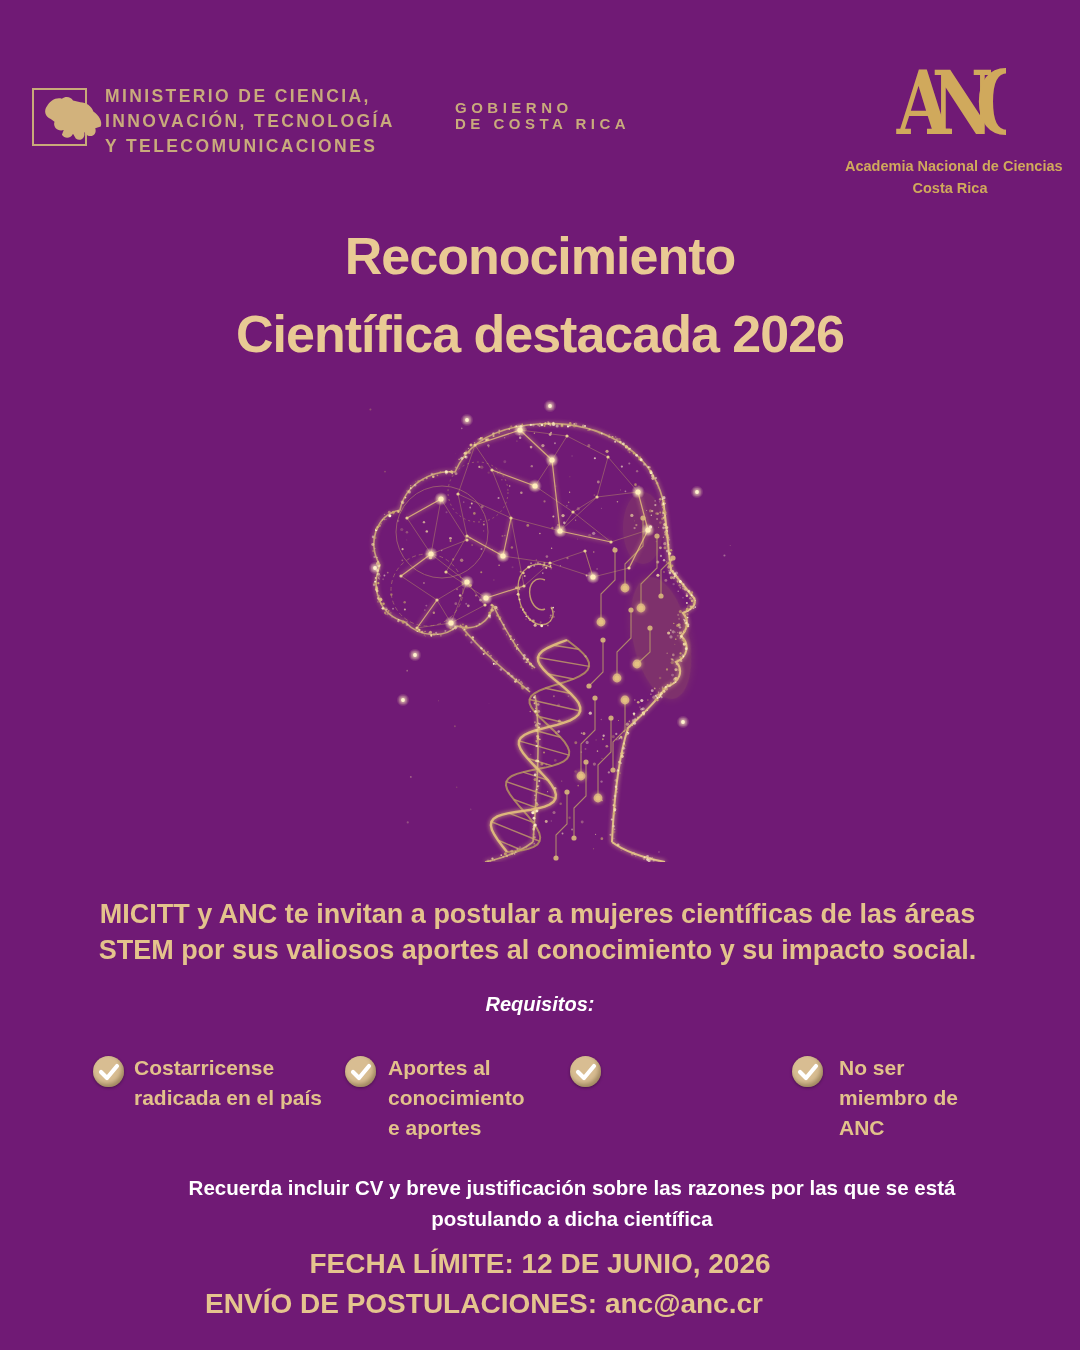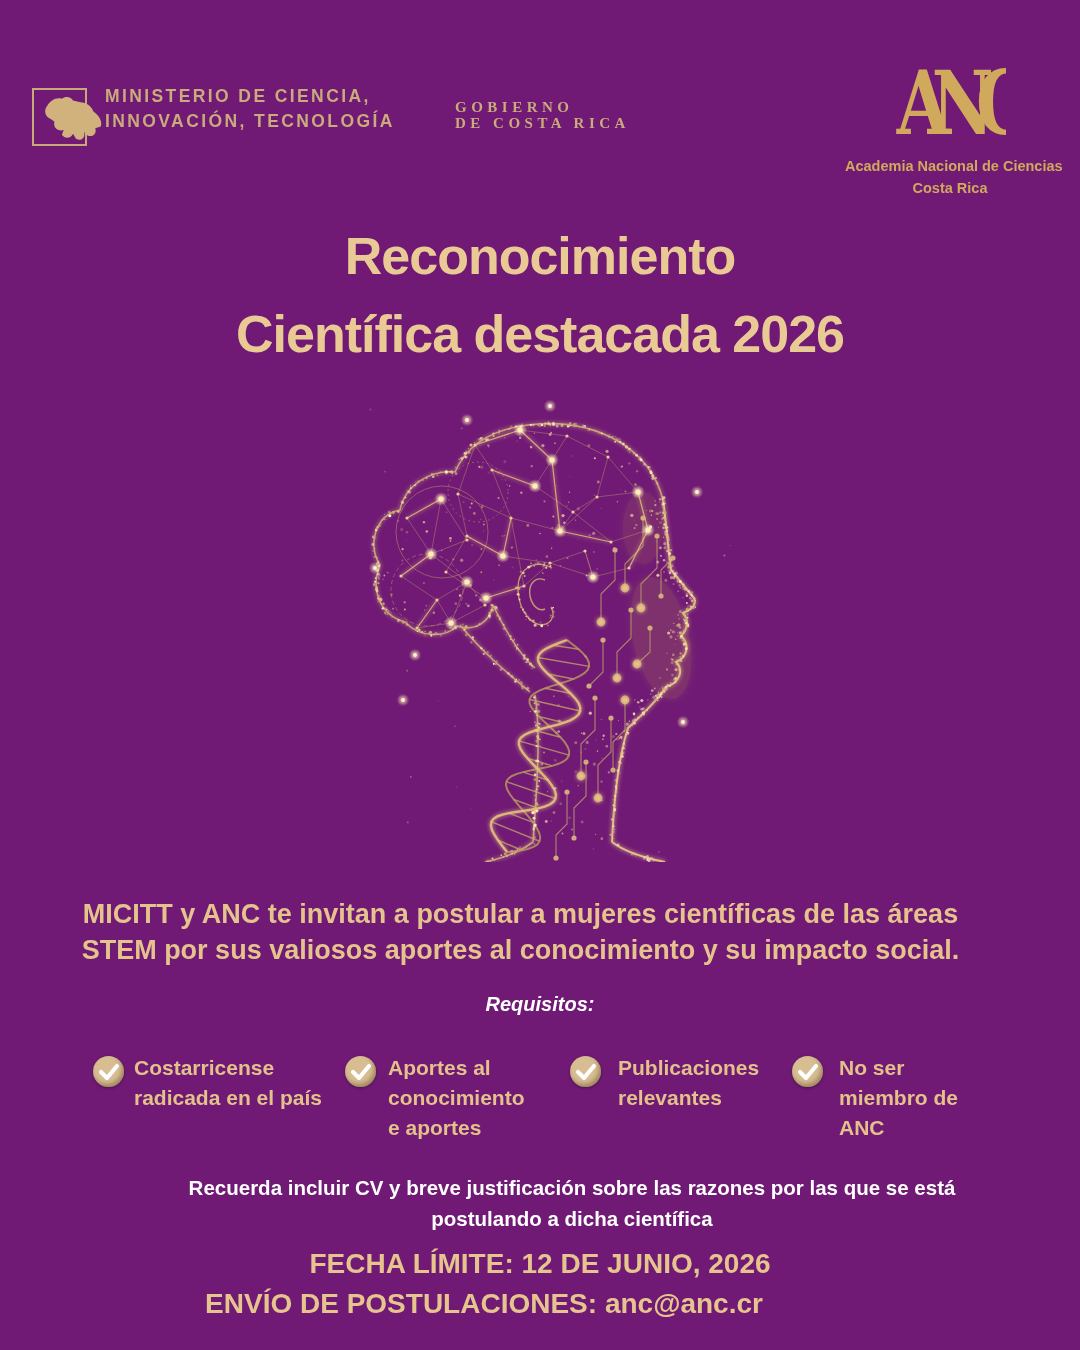--- a/index.html
+++ b/index.html
@@ -6,37 +6,37 @@
   .page{position:relative;width:1080px;height:1350px;background:#701a75;overflow:hidden;
         font-family:"Liberation Sans",sans-serif;-webkit-font-smoothing:antialiased;}
 
   
   .micitt-box{position:absolute;left:32px;top:88px;width:55px;height:58px;
               border:2px solid #c8aa79;box-sizing:border-box;}
   .micitt-map{position:absolute;left:37px;top:94px;width:72px;height:50px;}
   .micitt-text{position:absolute;left:105px;top:84px;color:#c9ab7c;font-weight:bold;
                font-size:17.5px;letter-spacing:2.4px;line-height:25px;white-space:nowrap;}
   .gobierno{position:absolute;left:455px;top:100px;color:#c9ab7c;font-weight:bold;
-            font-size:15px;letter-spacing:4.5px;line-height:15.5px;white-space:nowrap;font-family:Liberation Serif, serif;}
+            font-size:15px;letter-spacing:4.5px;line-height:15.5px;white-space:nowrap;}
   .anc{position:absolute;left:845px;top:64px;width:210px;text-align:center;color:#d0a95c;}
   .anc-mono{display:block;margin:0 auto;}
   .anc-mono text{font-family:"DejaVu Serif",serif;font-weight:bold;fill:#d0a95c;}
   .anc-name{font-size:14.5px;font-weight:bold;line-height:21.5px;margin-top:4px;white-space:nowrap;}
   .anc-country{font-size:14.5px;font-weight:bold;line-height:21.5px;}
 
   
   .title{position:absolute;left:0;top:217px;width:1080px;text-align:center;margin:0;
          color:#e9ca94;font-size:52px;font-weight:bold;line-height:78px;letter-spacing:-1px;}
 
   
   .hero{position:absolute;left:345px;top:400px;width:390px;height:462px;}
 
   
   .intro{position:absolute;left:0;top:897px;width:1041px;text-align:center;
-         color:#e4c38c;font-size:27px;font-weight:bold;line-height:35.5px;}
+         color:#e4c38c;font-size:27px;font-weight:bold;line-height:35.5px;padding-left:17px;}
 
   
   .req-heading{position:absolute;left:0;top:993px;width:1080px;text-align:center;
                color:#ffffff;font-size:20px;font-weight:bold;font-style:italic;}
   .check{position:absolute;top:1056px;width:31px;height:31px;border-radius:50%;
          background:#d8bd92;box-shadow:inset -2px -3px 4px rgba(90,70,35,.45),0 1px 3px rgba(0,0,0,.35);}
   .check svg{position:absolute;left:0;top:0;}
   .req-text{position:absolute;top:1053px;color:#e2c18b;font-size:21px;font-weight:bold;
             line-height:30px;white-space:nowrap;}
   .c1{left:93px;}  .t1{left:134px;}
@@ -59,20 +59,21 @@
 
   <div class="micitt-box"></div>
   <svg class="micitt-map" viewBox="0 0 76 54">
     <path fill="#d2b27c" d="M10,13 C13,7 20,3 26,5 C30,2 36,3 38,7 L46,9 C52,9 58,13 60,19
       C66,23 70,30 68,35 L62,37 C64,42 60,47 54,45 L50,41 C52,47 46,52 41,48 L38,43
       C36,48 29,49 26,44 L28,39 C22,41 16,36 18,30 L14,27 C8,25 6,18 10,13 Z"></path>
   </svg>
   <div class="micitt-text">
     <div>MINISTERIO DE CIENCIA,</div>
     <div>INNOVACIÓN, TECNOLOGÍA</div>
+    <div>Y TELECOMUNICACIONES</div>
   </div>
 
   <div class="gobierno">
     <div>GOBIERNO</div>
     <div>DE COSTA RICA</div>
   </div>
 
   <div class="anc">
     <svg class="anc-mono" width="112" height="88" viewBox="0 0 165 100" preserveAspectRatio="none">
       <text x="4" y="80" font-size="100" letter-spacing="-26">ANC</text>
@@ -1345,24 +1346,20 @@
     <div>Aportes al</div>
     <div>conocimiento</div>
     <div>e aportes</div>
   </div>
 
   <div class="check c3">
     <svg width="31" height="31" viewBox="0 0 31 31">
         <path d="M8,16 L14,22 L24,10" stroke="#fff" stroke-width="4.2" fill="none" stroke-linecap="round" stroke-linejoin="round"></path>
       </svg>
   </div>
-  <div class="req-text t3">
-    <div>Publicaciones</div>
-    <div>relevantes</div>
-  </div>
 
   <div class="check c4">
     <svg width="31" height="31" viewBox="0 0 31 31">
         <path d="M8,16 L14,22 L24,10" stroke="#fff" stroke-width="4.2" fill="none" stroke-linecap="round" stroke-linejoin="round"></path>
       </svg>
   </div>
   <div class="req-text t4">
     <div>No ser</div>
     <div>miembro de</div>
     <div>ANC</div>

